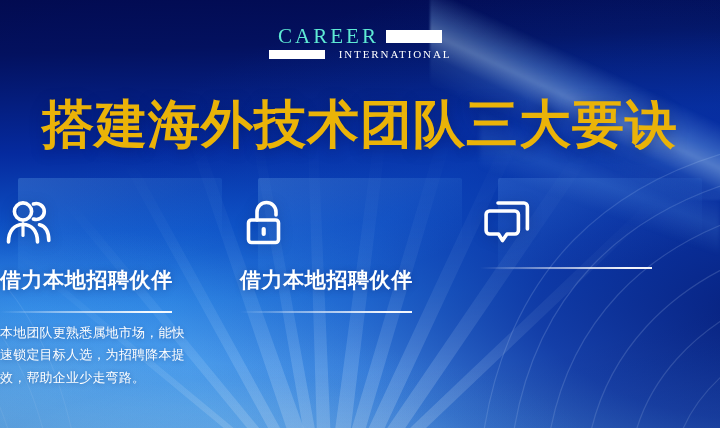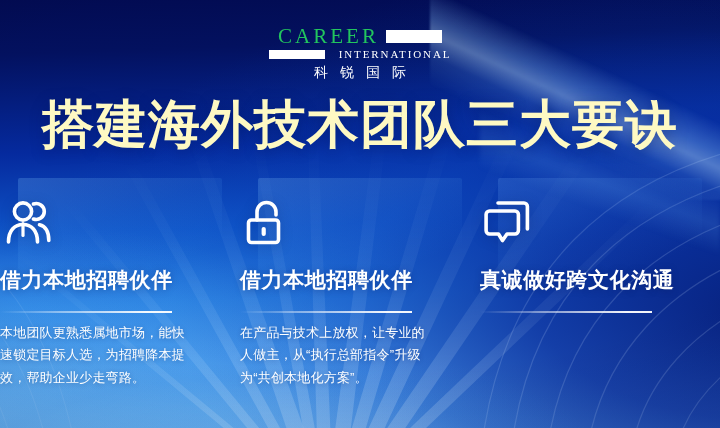--- a/index.html
+++ b/index.html
@@ -146,21 +146,21 @@
   }
   .logo-row1 {
     display: flex;
     align-items: center;
     gap: 7px;
   }
   .logo-career {
     font-family: "Liberation Serif", "DejaVu Serif", serif;
     font-size: 21px;
     letter-spacing: 3.0px;
-    color: #22c55e;
+    color: #5eead4;
     line-height: 1;
     font-weight: 400;
   }
   .logo-bar-r {
     width: 56px;
     height: 13px;
     background: #ffffff;
   }
   .logo-row2 {
     display: flex;
@@ -193,21 +193,21 @@
 
   
   .title {
     position: absolute;
     left: 0;
     right: 0;
     top: 96px;
     text-align: center;
     font-size: 52px;
     font-weight: 700;
-    color: #fef9c3;
+    color: #eab308;
     letter-spacing: 1px;
     line-height: 1.08;
     z-index: 6;
     text-shadow: 0 2px 14px rgba(0,20,90,0.45);
   }
 
   
   .cards {
     position: absolute;
     left: 0;
@@ -360,21 +360,20 @@
 
   <div class="logo-wrap">
     <div class="logo-row1">
       <span class="logo-career">CAREER</span>
       <span class="logo-bar-r"></span>
     </div>
     <div class="logo-row2">
       <span class="logo-bar-l"></span>
       <span class="logo-intl">INTERNATIONAL</span>
     </div>
-    <div class="logo-cn">科锐国际</div>
   </div>
 
   <div class="title">搭建海外技术团队三大要诀</div>
 
   <div class="cards">
 
     <div class="card card-1">
       <div class="panel"></div>
       <div class="card-icon">
         <svg width="50" height="46" viewBox="0 0 50 46">
@@ -398,33 +397,31 @@
         <svg width="46" height="48" viewBox="0 0 46 48">
           <g fill="none" stroke="#ffffff" stroke-width="3.6" stroke-linecap="round" stroke-linejoin="round">
             <rect x="3.5" y="22" width="30" height="22.5" rx="3"></rect>
             <path d="M 12,22 L 12,14 A 9.5,9.5 0 0 1 31,14 L 31,17"></path>
           </g>
           <rect x="16.6" y="29" width="4.2" height="9" rx="2.1" fill="#ffffff"></rect>
         </svg>
       </div>
       <div class="card-heading">借力本地招聘伙伴</div>
       <div class="divider"></div>
-      <div class="card-body">在产品与技术上放权，让专业的人做主，从“执行总部指令”升级为“共创本地化方案”。</div>
     </div>
 
     <div class="card card-3">
       <div class="panel"></div>
       <div class="card-icon">
         <svg width="50" height="46" viewBox="0 0 50 46">
           <g fill="none" stroke="#ffffff" stroke-width="3.6" stroke-linecap="round" stroke-linejoin="round">
             <path d="M 15,4 L 41,4 A 3.4,3.4 0 0 1 44.4,7.4 L 44.4,30"></path>
             <path d="M 6.5,12 L 32,12 A 3.4,3.4 0 0 1 35.4,15.4 L 35.4,31.6 A 3.4,3.4 0 0 1 32,35 L 24,35 L 19.5,41.5 L 15.5,35 L 6.5,35 A 3.4,3.4 0 0 1 3.1,31.6 L 3.1,15.4 A 3.4,3.4 0 0 1 6.5,12 Z"></path>
           </g>
         </svg>
       </div>
-      <div class="card-heading">真诚做好跨文化沟通</div>
       <div class="divider"></div>
     </div>
 
   </div>
 
   <div class="vignette"></div>
 </div>
 
 </body></html>

